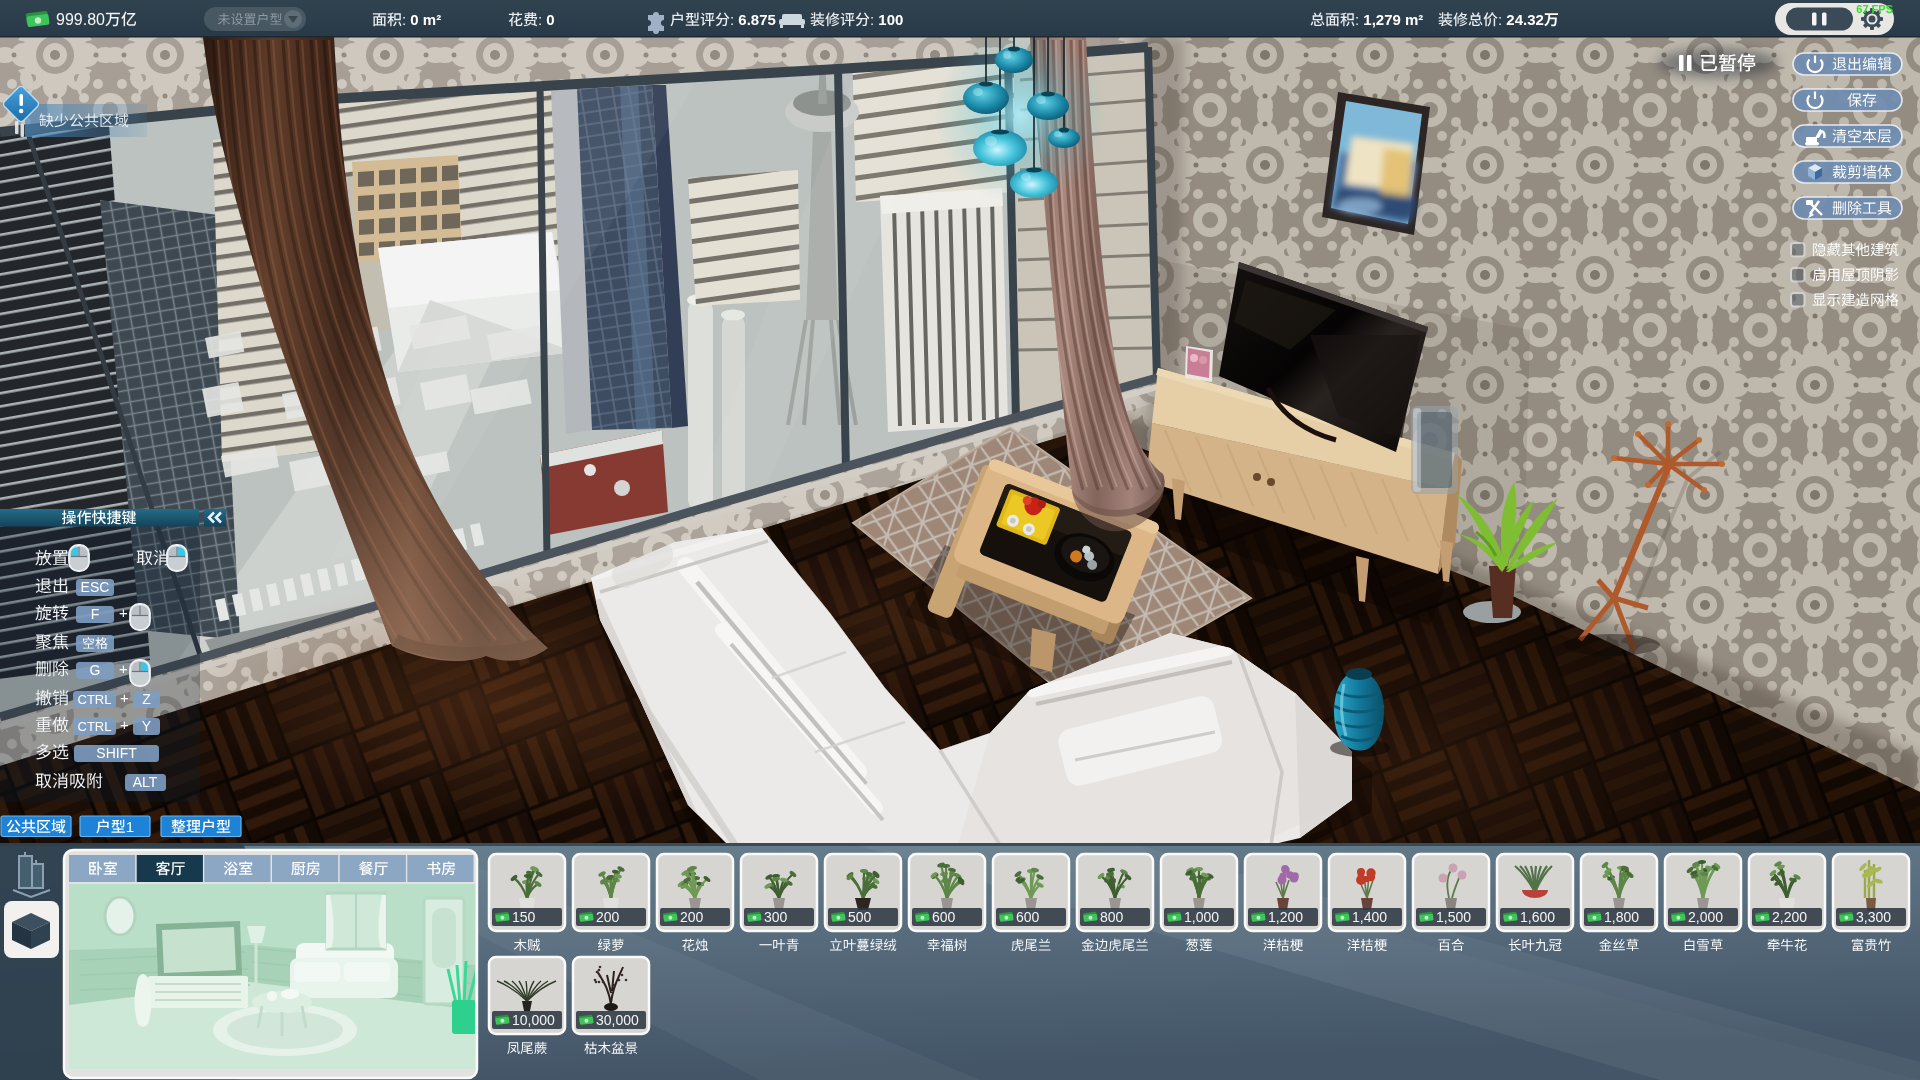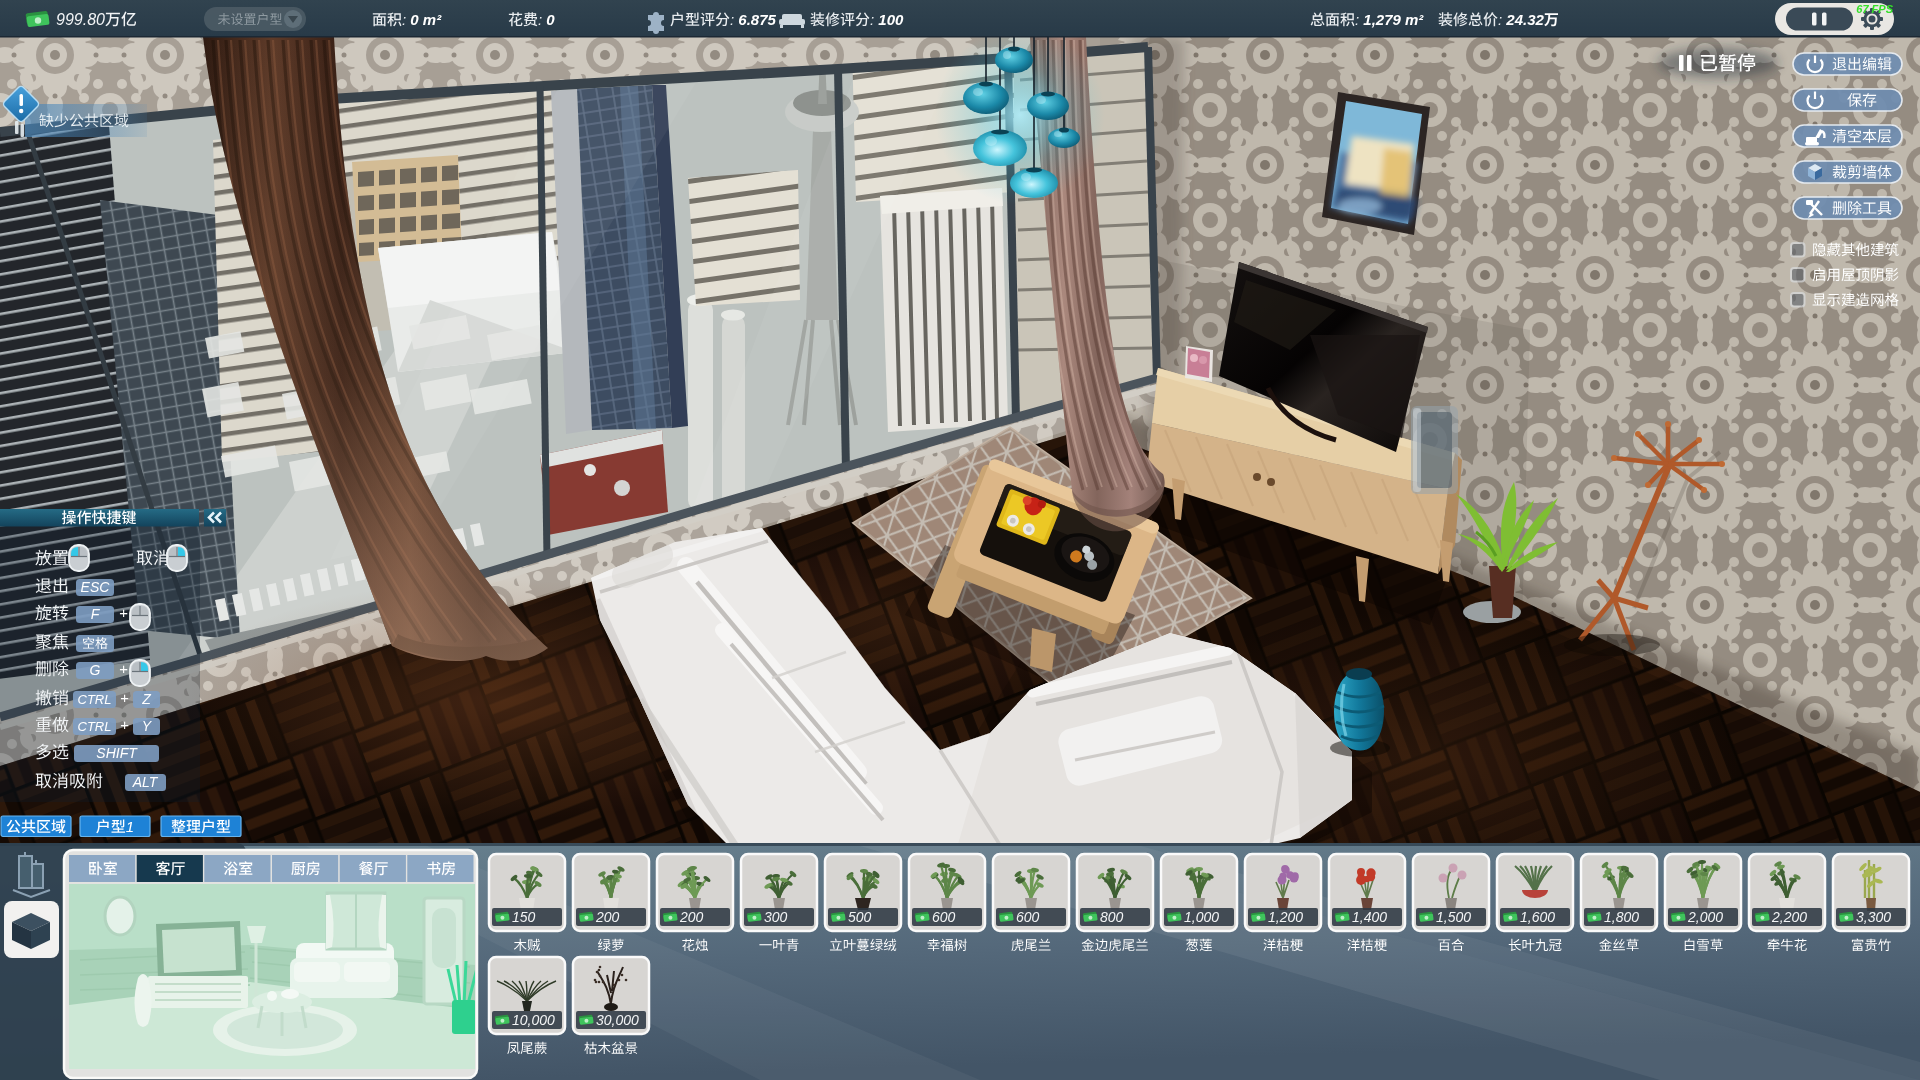--- a/index.html
+++ b/index.html
@@ -1,14 +1,14 @@
 <!DOCTYPE html>
 <html><head><meta charset="utf-8"><style>
 html,body{margin:0;padding:0;background:#000;}
-#app{position:relative;width:1920px;height:1080px;overflow:hidden;font-family:"Liberation Sans",sans-serif;font-style:italic;}
+#app{position:relative;width:1920px;height:1080px;overflow:hidden;font-family:"Liberation Sans",sans-serif;}
 svg{display:block;}
 </style></head><body>
 <div id="app">
 <svg width="1920" height="1080" viewBox="0 0 1920 1080">
 <defs>
 <linearGradient id="topbar" x1="0" y1="0" x2="0" y2="1">
  <stop offset="0" stop-color="#31434f"></stop>
           <stop offset="1" stop-color="#283a48"></stop>
 </linearGradient>
 <pattern id="damask" width="110" height="110" patternUnits="userSpaceOnUse">

